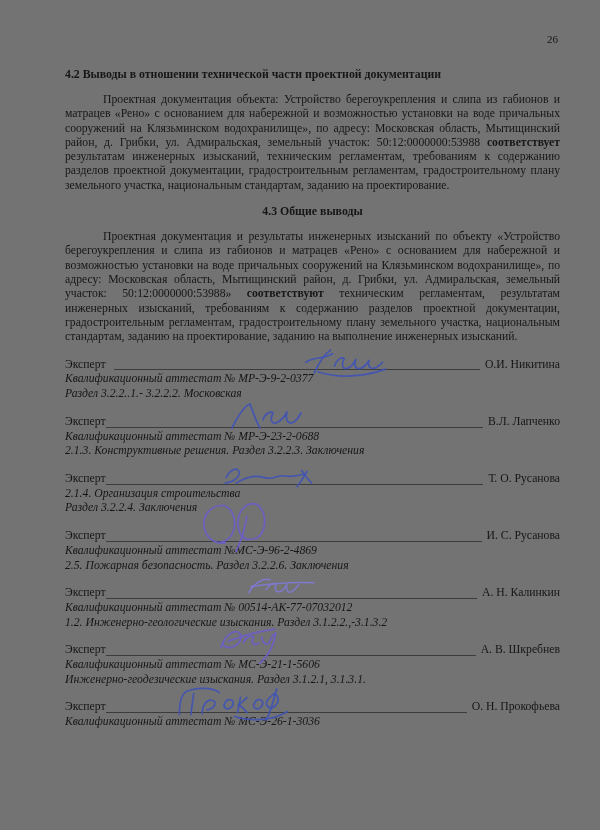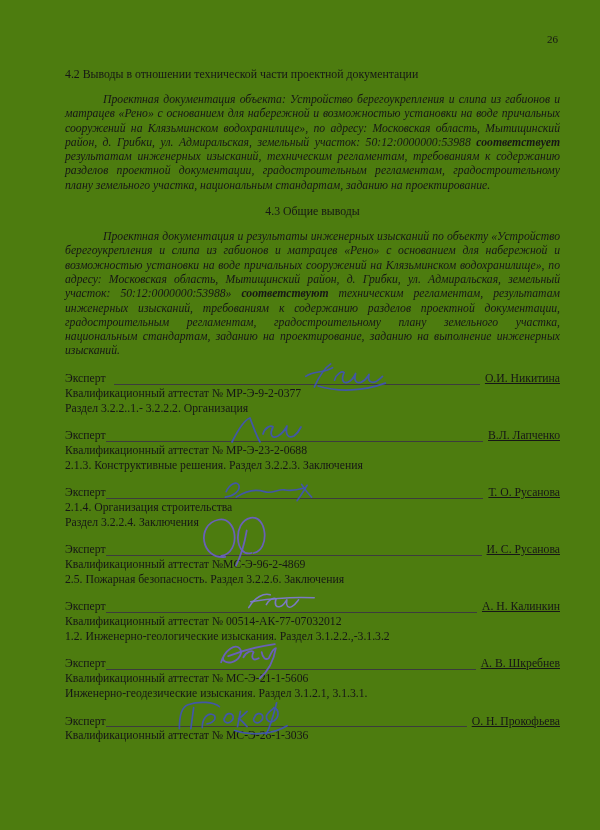--- a/index.html
+++ b/index.html
@@ -1,36 +1,36 @@
 <!DOCTYPE html>
 <html><head>
 <meta charset="utf-8">
 <style>
   html,body{margin:0;padding:0;}
   body{background:#ffffff;}
   .page{
     width:600px;height:830px;box-sizing:border-box;
-    background:#4d7c0f;color:#161616;
+    background:#737373;color:#161616;
     padding:33px 40px 0 65px;
     font-family:"Liberation Serif","DejaVu Serif",serif;
     position:relative;overflow:hidden;
   }
   .pagenum{text-align:right;font-size:11px;padding-right:2px;}
-  .heading{font-size:11.8px;font-weight:normal;margin:22px 0 0 0;}
+  .heading{font-size:11.8px;font-weight:bold;margin:22px 0 0 0;}
   .heading.h43{margin-top:11px;text-align:center;}
-  .body-par{font-size:11.7px;line-height:14.3px;text-align:justify;text-indent:38px;margin:11px 0 0 0;font-style:italic;}
+  .body-par{font-size:11.7px;line-height:14.3px;text-align:justify;text-indent:38px;margin:11px 0 0 0;}
   .body-par b{font-weight:bold;}
   .experts{margin-top:13px;font-size:11.7px;}
   .expert{margin-bottom:12.5px;}
   .sigrow{display:flex;align-items:flex-end;line-height:14.8px;}
   .lbl{white-space:nowrap;font-family:Liberation Serif, serif;}
   .line{flex:1 1 auto;border-bottom:1px solid #3c3c3c;position:relative;height:12px;margin-bottom:2px;}
   .expert-1 .line{margin-left:8px;}
-  .nm{white-space:nowrap;padding-left:5px;text-decoration:underline;}
-  .cert,.sect{line-height:14.8px;}
+  .nm{white-space:nowrap;padding-left:5px;}
+  .cert,.sect{line-height:14.8px;font-style:italic;}
   .sig{position:absolute;pointer-events:none;}
   .sig path{fill:none;stroke:#4154b4;stroke-width:1.8;stroke-linecap:round;stroke-linejoin:round;opacity:.92;}
   .sig.violet path{stroke:#6b5ec6;}
   .sig.lviolet path{stroke:#7f7ad2;stroke-width:1.6;}
   .s1{left:185px;bottom:-10px;width:96px;}
   .s2{left:120px;bottom:-4px;width:80px;}
   .s3{left:112px;bottom:-6px;width:100px;}
   .s4{left:85px;bottom:-13px;width:88px;}
   .s5{left:130px;bottom:-2px;width:88px;}
   .s6{left:105px;bottom:-13px;width:76px;}
@@ -60,21 +60,21 @@
           <svg class="sig s1" viewBox="0 0 100 34">
             <path d="M16,27 C21,16 27,7 33,3"></path>
             <path d="M7,16 C15,10 25,13 35,7"></path>
             <path d="M37,20 C39,13 45,10 47,12 C44,19 45,24 51,22 C56,20 58,15 59,13 C57,20 59,24 65,22 C70,20 72,15 73,14 C71,21 75,24 81,21 C84,19 86,17 87,16"></path>
             <path d="M20,26 C42,33 68,31 90,23"></path>
           </svg>
         </span>
         <span class="nm">О.И. Никитина</span>
       </div>
       <div class="cert">Квалификационный аттестат № МР-Э-9-2-0377</div>
-      <div class="sect">Раздел 3.2.2..1.- 3.2.2.2. Организация</div>
+      <div class="sect">Раздел 3.2.2..1.- 3.2.2.2. Московская</div>
     </div>
 
     <div class="expert">
       <div class="sigrow">
         <span class="lbl">Эксперт</span>
         <span class="line">
           <svg class="sig s2" viewBox="0 0 80 32">
             <path d="M6,29 C12,17 18,7 24,5 C27,13 30,22 34,29"></path>
             <path d="M37,21 C39,14 45,12 47,14 C43,22 46,26 52,23 C57,20 60,15 61,13 C59,21 62,26 68,23 C72,20 74,16 75,14"></path>
           </svg>

